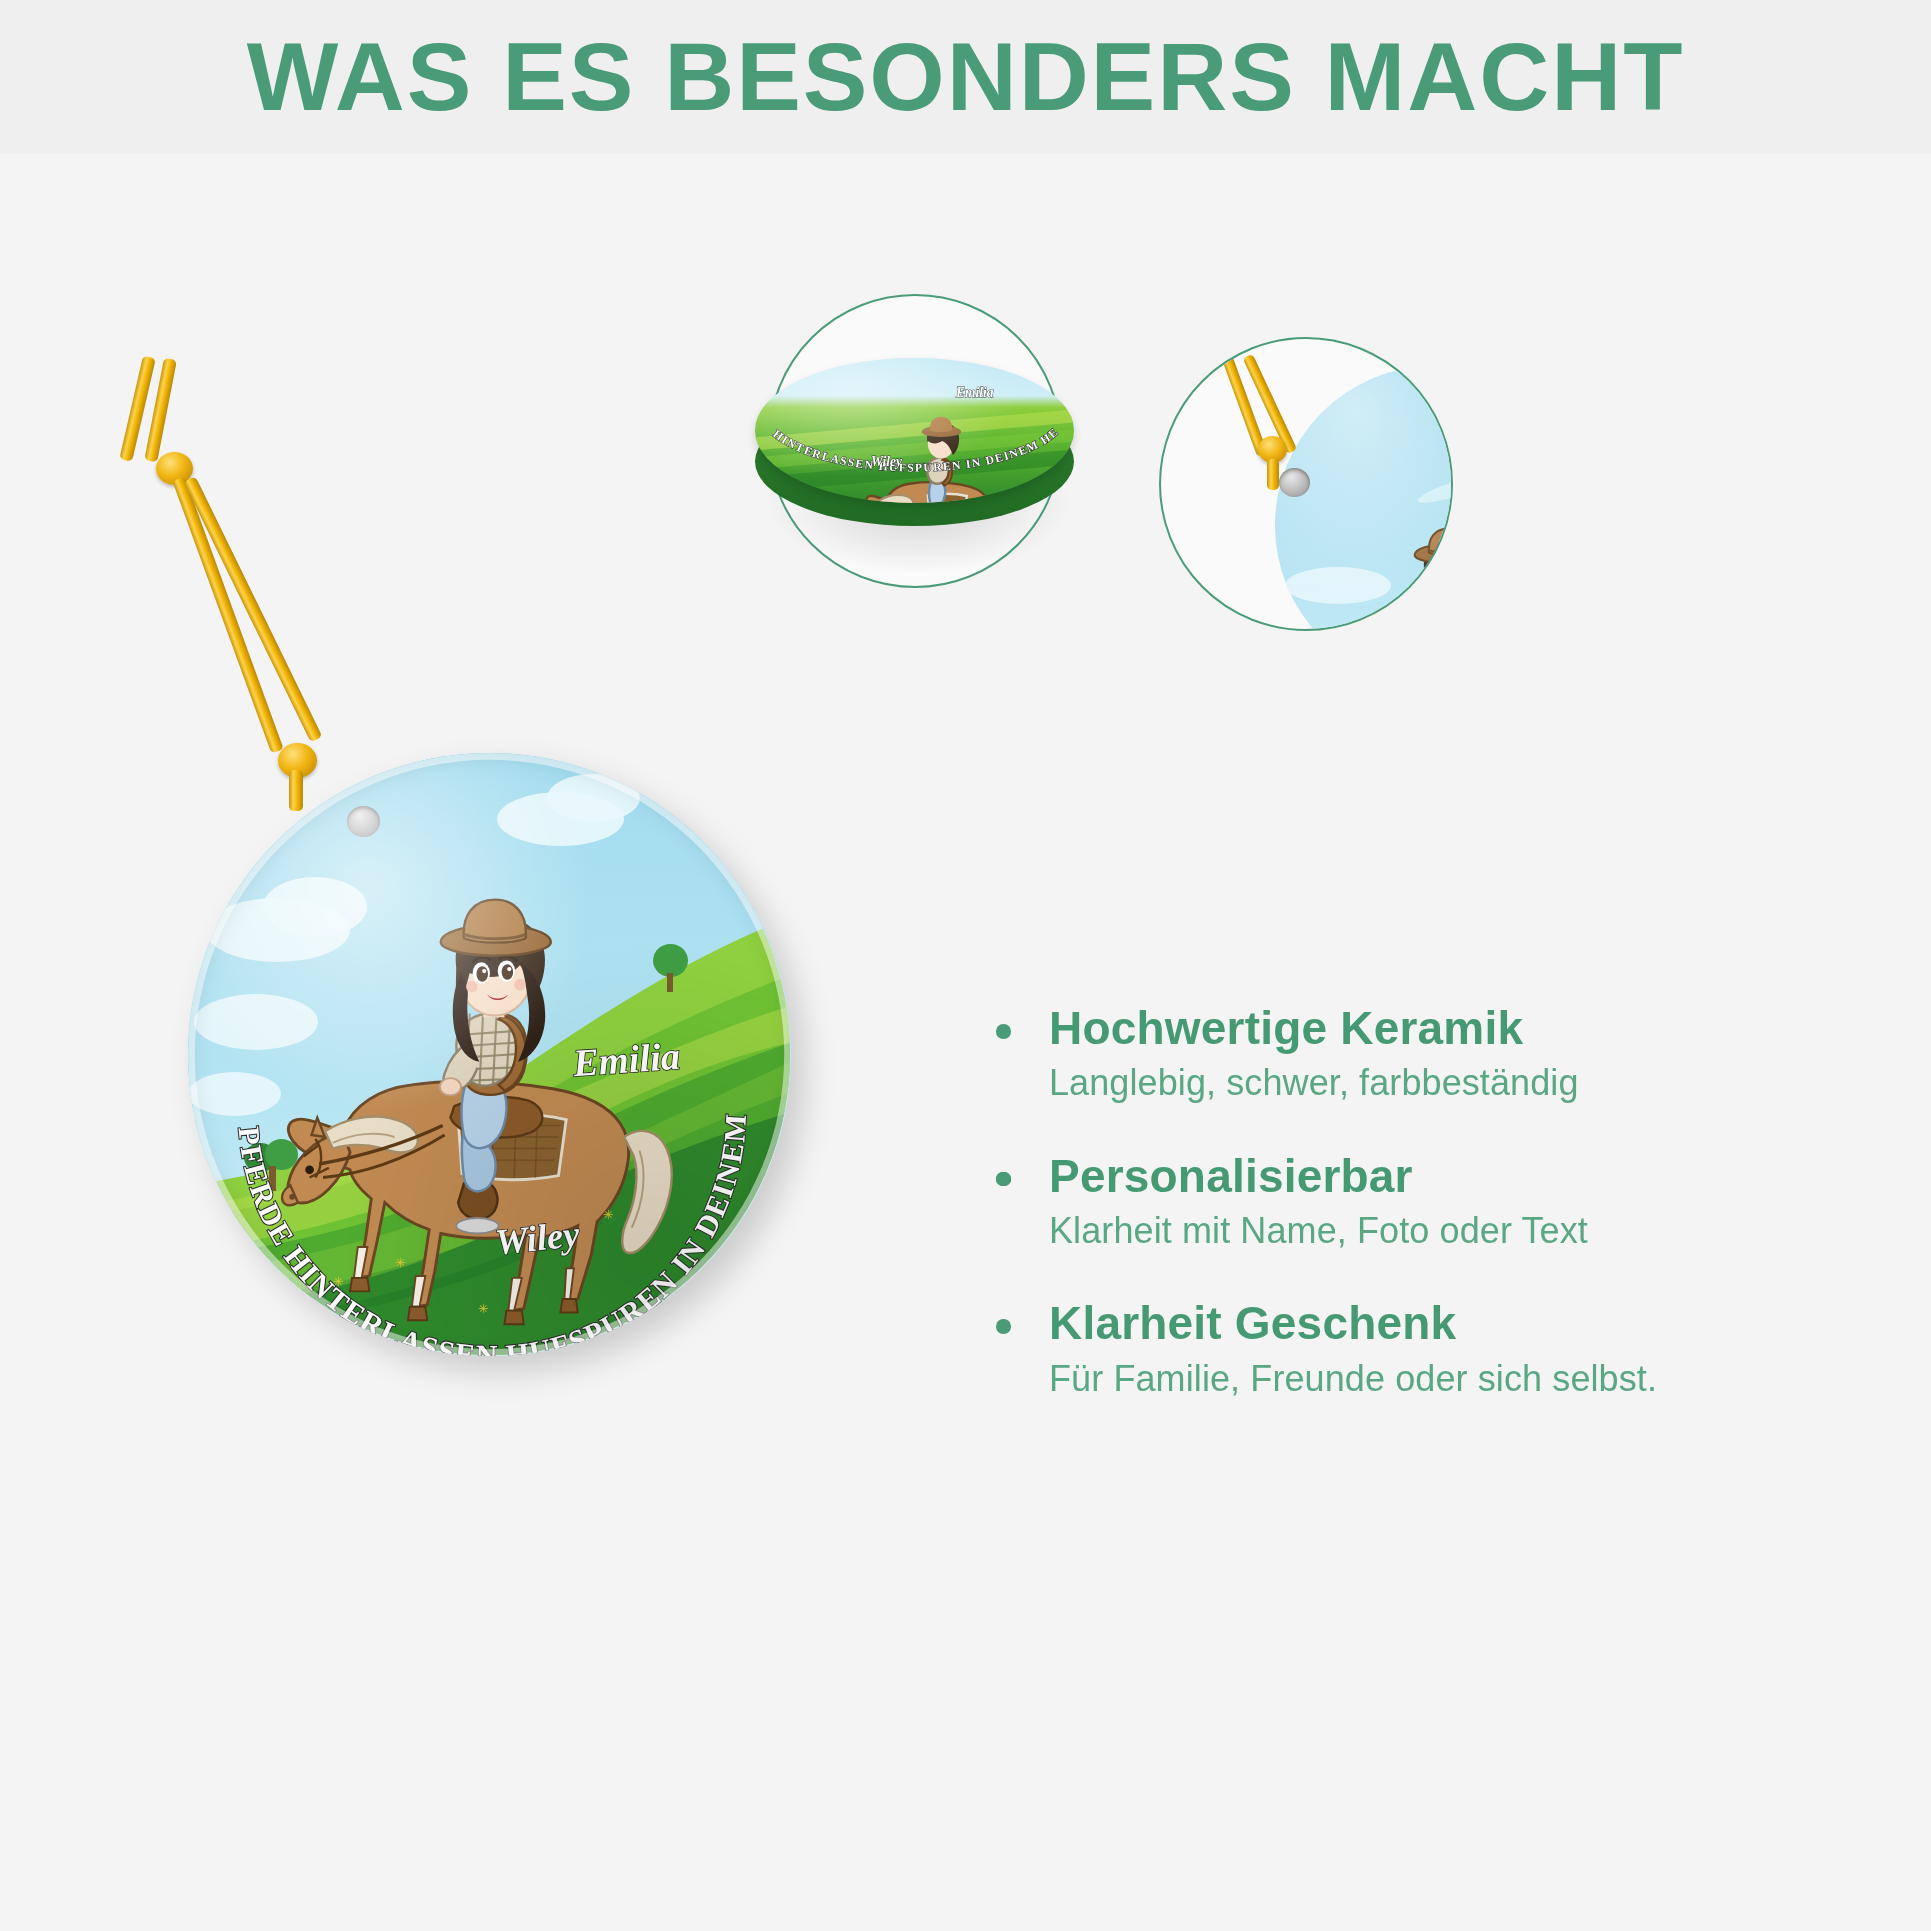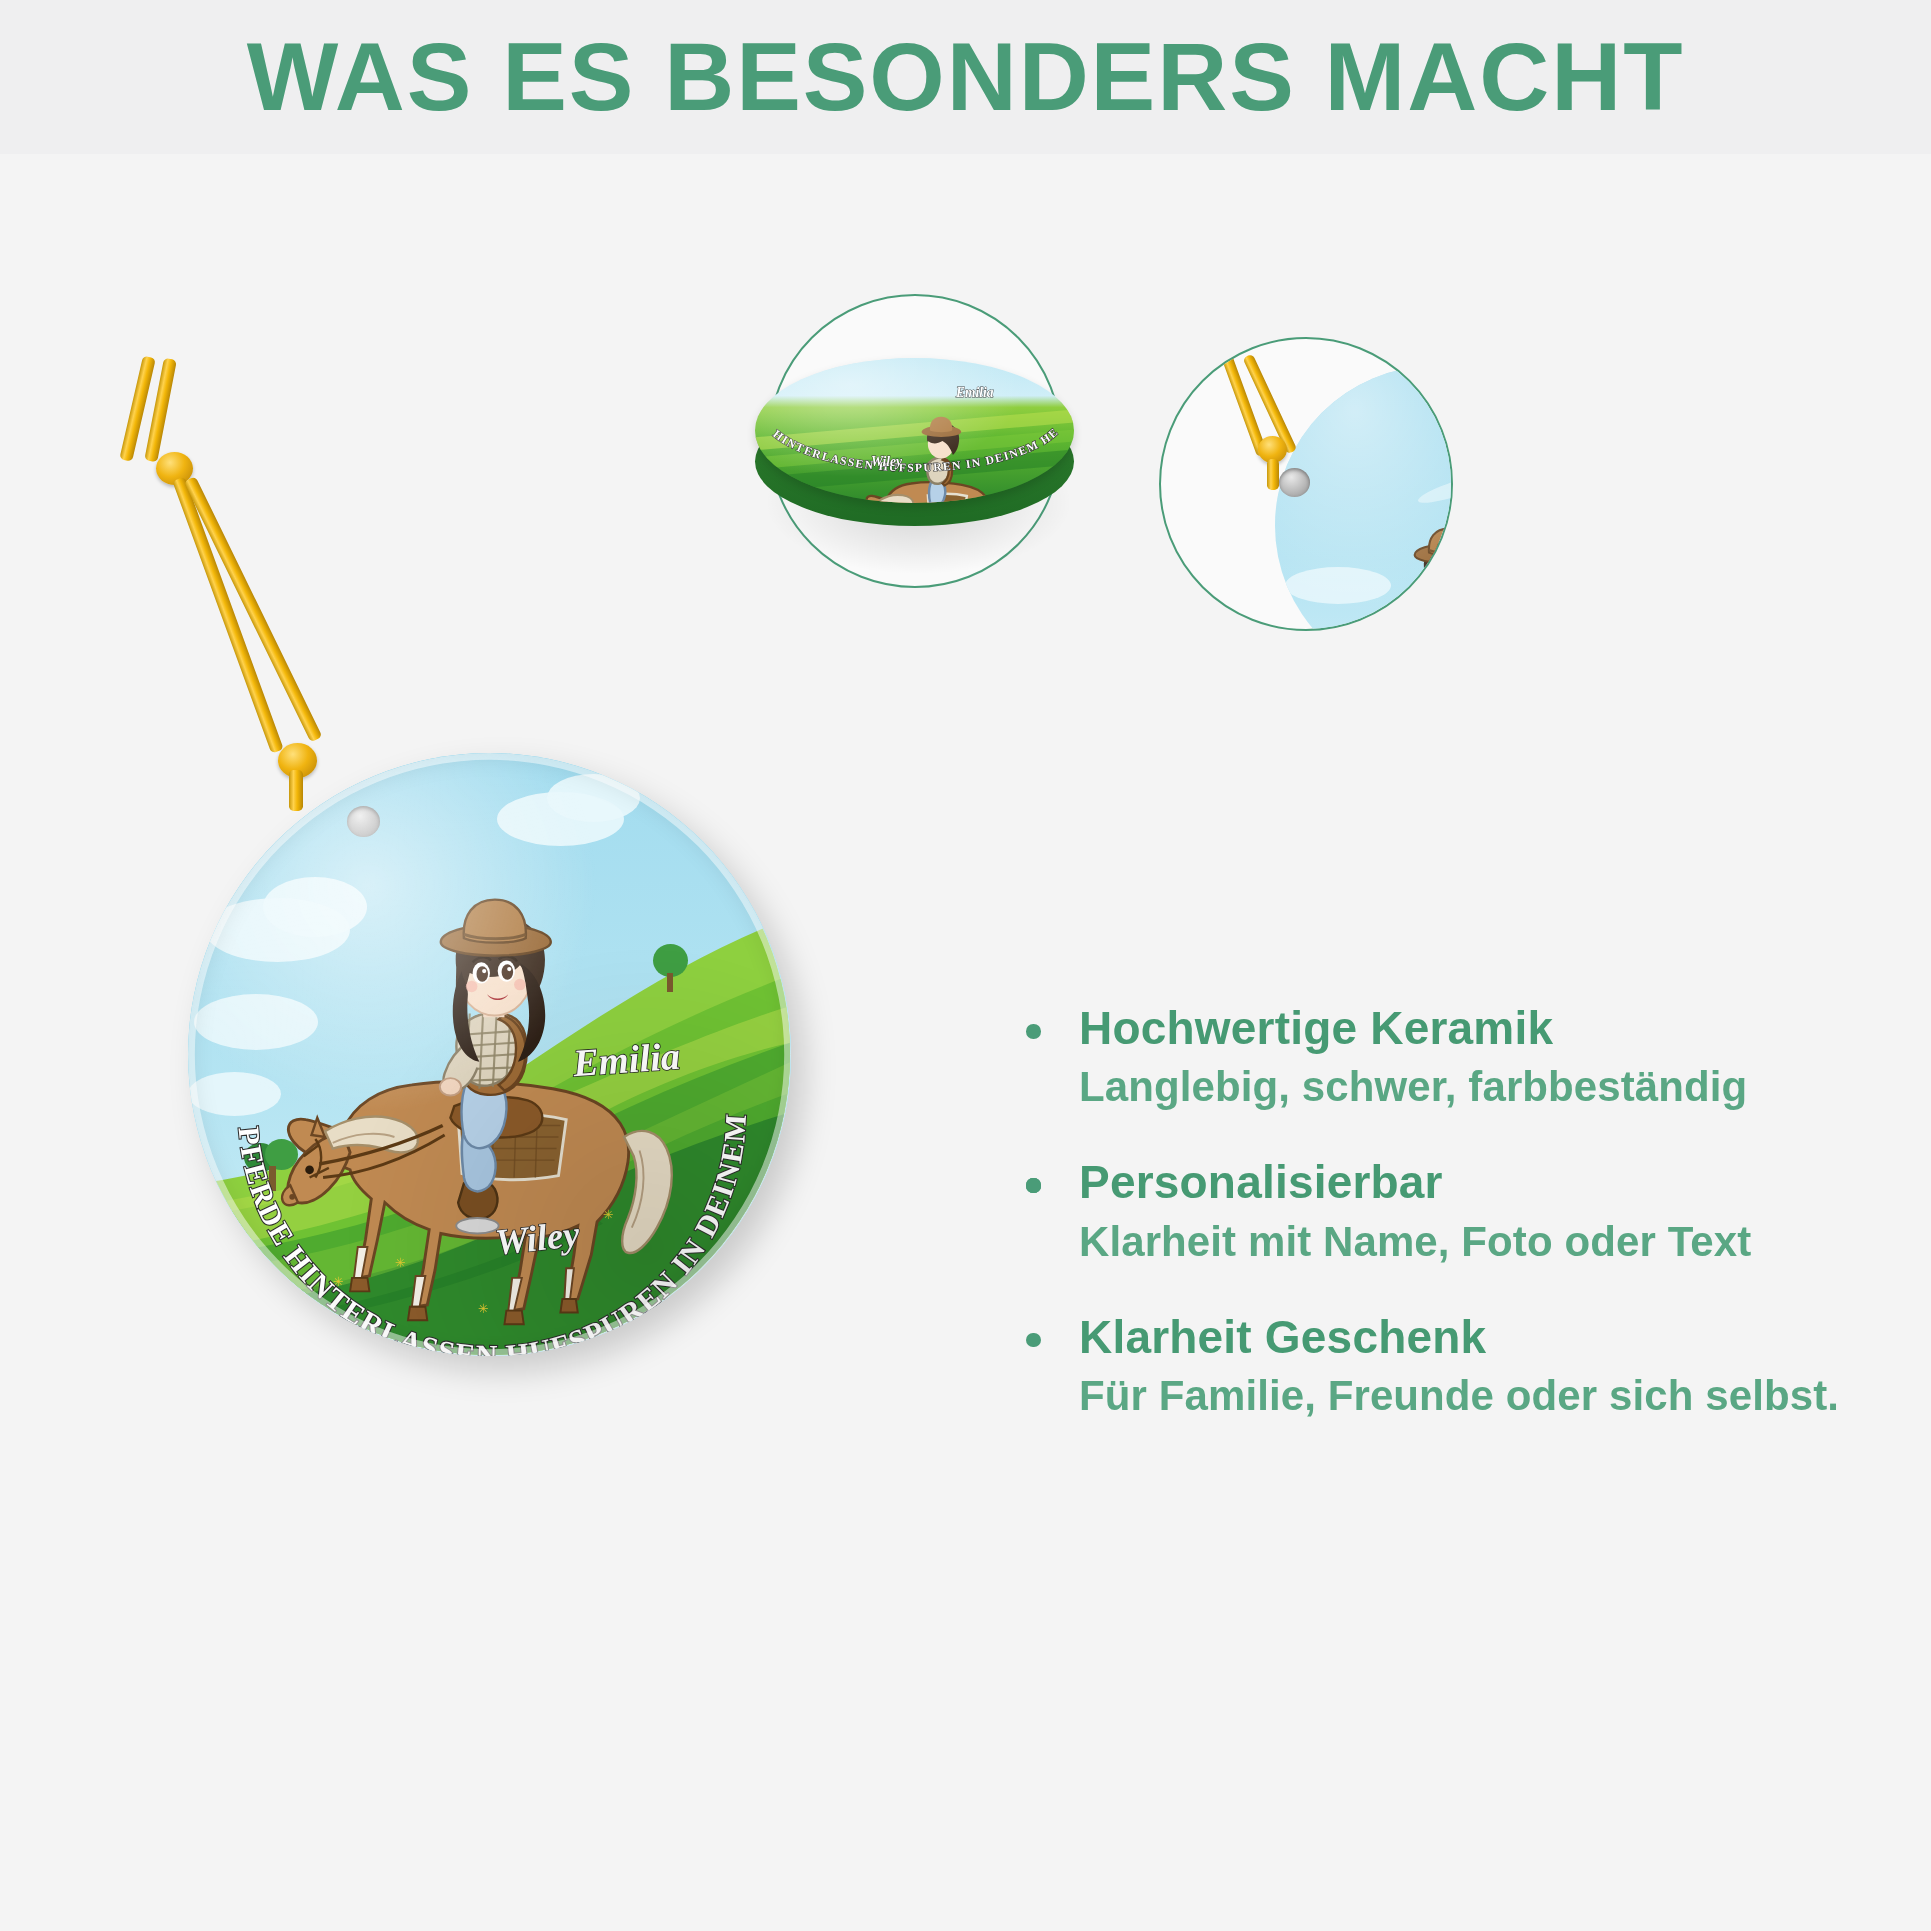--- a/index.html
+++ b/index.html
@@ -104,40 +104,40 @@
   
   .detail-ring{
     position:absolute;
     border:2.9px solid #4a9c78;
     border-radius:50%;
     background:#fafafa;
   }
 
   
   .features{
-    position:absolute; left:1009px; top:850px; width:801px;
+    position:absolute; left:979px; top:850px; width:801px;
   }
   .feature{
     position:relative;
     padding-left:70px;
     margin-bottom:48px;
   }
   .feature .dot{
     position:absolute; left:17.4px; top:20px;
     width:14.5px; height:14.5px; border-radius:50%;
     background:#4a9c78;
   }
   .feature h3{
     font-size:46px; font-weight:700; color:#469a73;
     line-height:1.06; letter-spacing:0.2px;
     white-space:nowrap;
   }
   .feature p{
     margin-top:10.6px;
-    font-size:42px; font-weight:700; color:#5aa784;
+    font-size:36px; font-weight:400; color:#5aa784;
     line-height:1.12; letter-spacing:0.1px;
     white-space:nowrap;
   }
 
   
   .tree{ position:absolute; }
   .tree .crown{ position:absolute; border-radius:50%; background:#3f9e43; }
   .tree .trunk{ position:absolute; background:#7a5a2e; }
   .grass-tuft{ position:absolute; color:#e0c832; font-size:12.6px; }
 </style>

